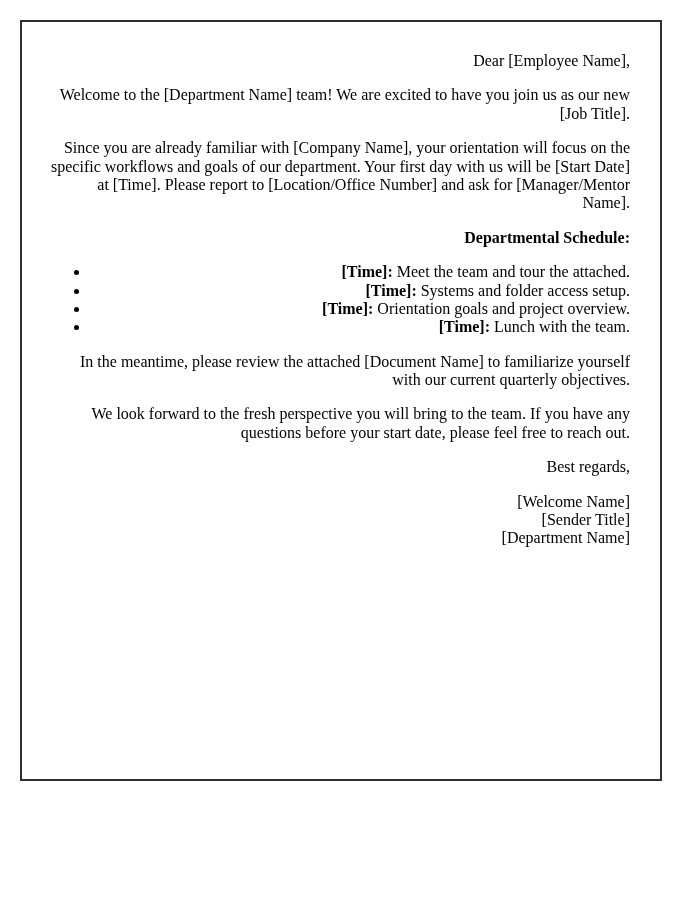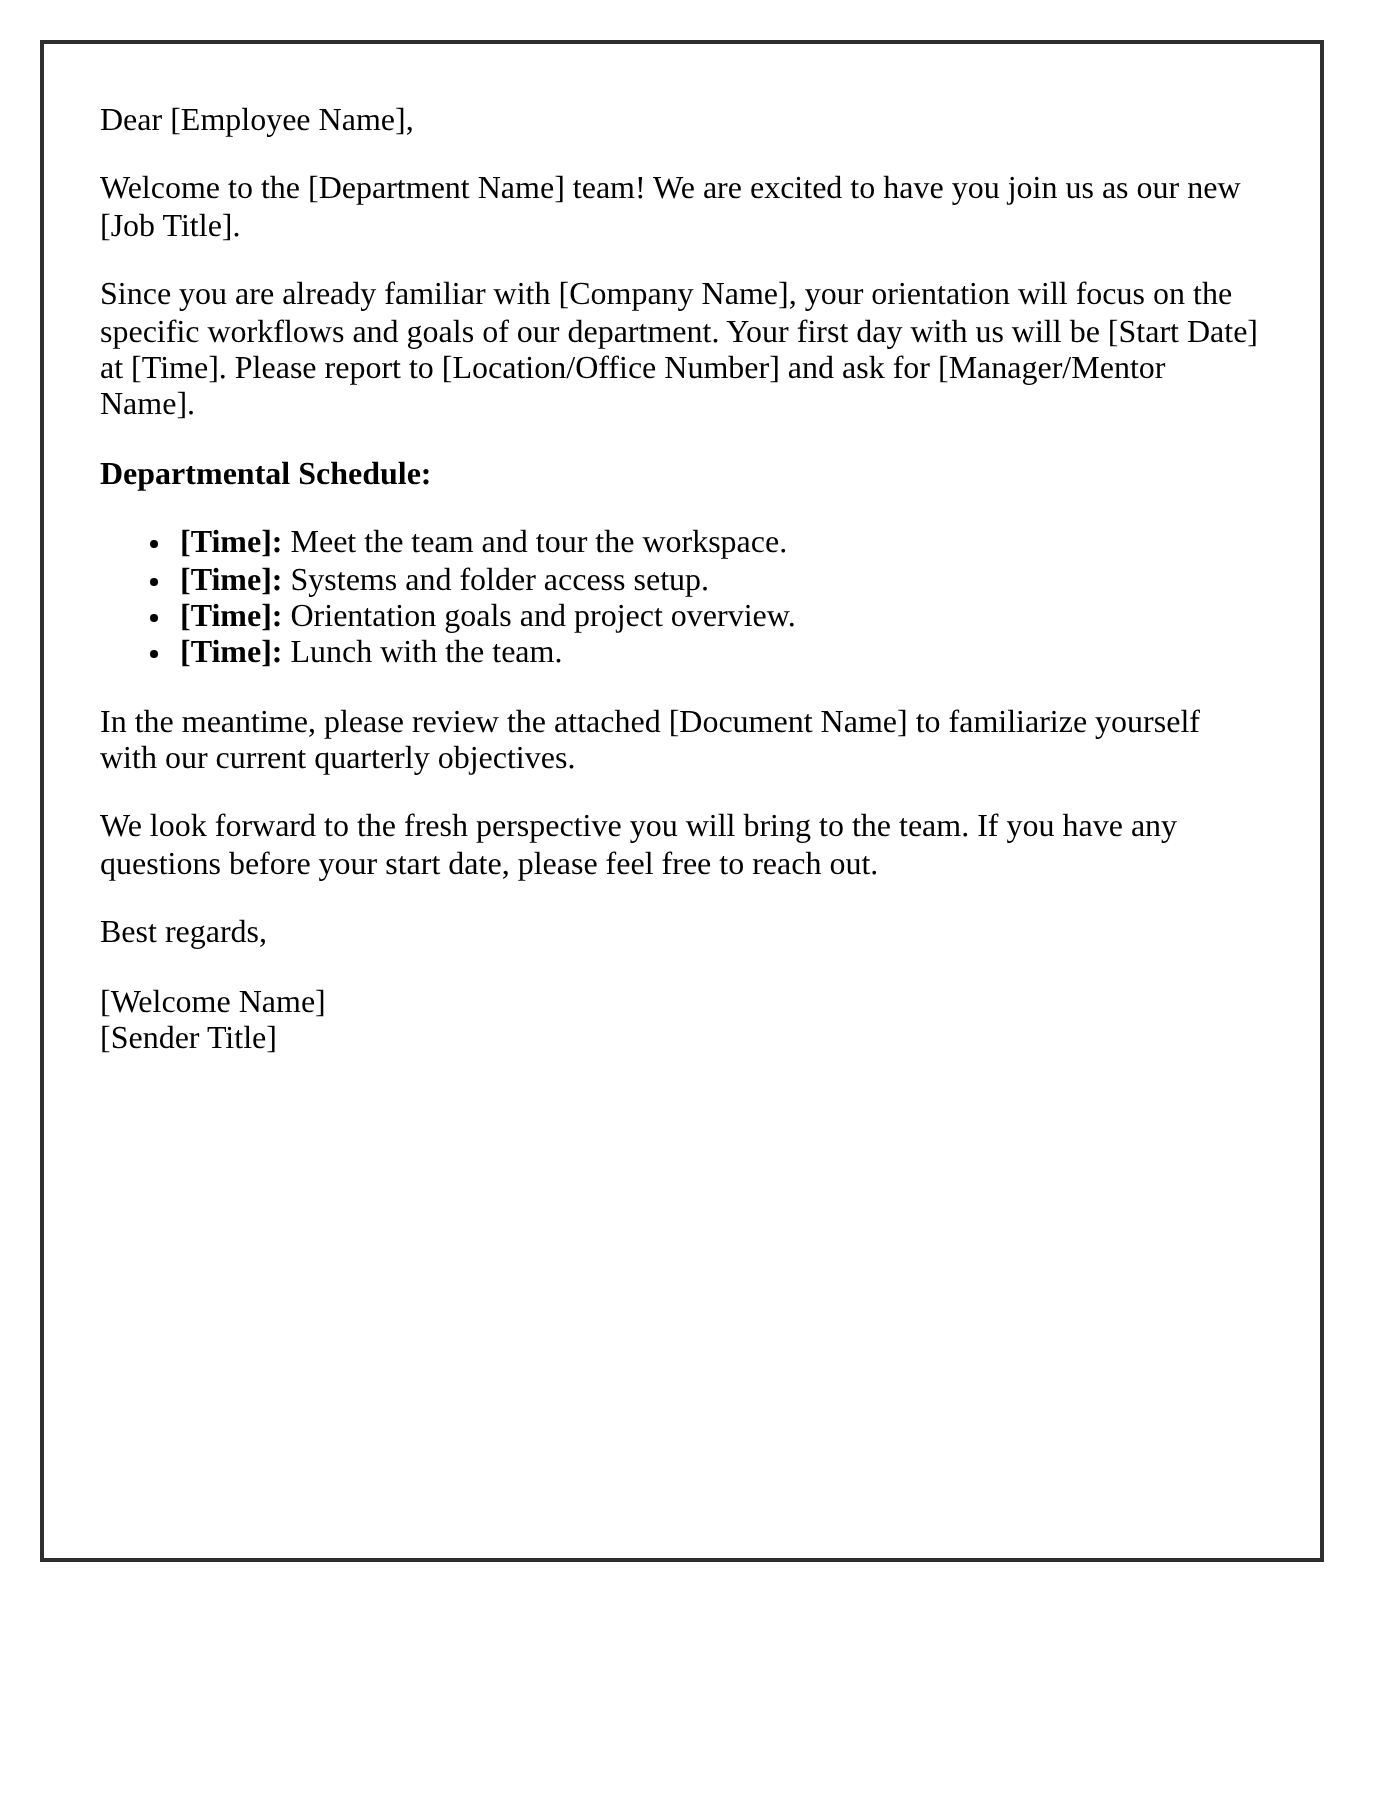--- a/index.html
+++ b/index.html
@@ -20,20 +20,21 @@
     position: absolute;
     left: 20px;
     top: 20px;
     width: 642px;
     height: 761px;
     box-sizing: border-box;
     border: 2px solid #2e2e2e;
     background: #ffffff;
     padding: 30px 30px 20px 28px;
     overflow: hidden;
+    text-align: right;
   }
   .letter-page p {
     margin: 16px 0;
   }
   .letter-page p.first {
     margin-top: 0;
   }
   .schedule-list {
     margin: 16px 0;
     padding-left: 40px;
@@ -57,30 +58,31 @@
 
   <p class="first">Dear [Employee Name],</p>
 
   <p>Welcome to the [Department Name] team! We are excited to have you join us as our new [Job Title].</p>
 
   <p>Since you are already familiar with [Company Name], your orientation will focus on the specific workflows and goals of our department. Your first day with us will be [Start Date] at [Time]. Please report to [Location/Office Number] and ask for [Manager/Mentor Name].</p>
 
   <p><strong>Departmental Schedule:</strong></p>
 
   <ul class="schedule-list">
-    <li><strong>[Time]:</strong><span> Meet the team and tour the workspace.</span></li>
+    <li><strong>[Time]:</strong><span> Meet the team and tour the attached.</span></li>
     <li><strong>[Time]:</strong><span> Systems and folder access setup.</span></li>
     <li><strong>[Time]:</strong><span> Orientation goals and project overview.</span></li>
     <li><strong>[Time]:</strong><span> Lunch with the team.</span></li>
   </ul>
 
   <p>In the meantime, please review the attached [Document Name] to familiarize yourself with our current quarterly objectives.</p>
 
   <p>We look forward to the fresh perspective you will bring to the team. If you have any questions before your start date, please feel free to reach out.</p>
 
   <p>Best regards,</p>
 
   <p>
     <span class="sig-line">[Welcome Name]</span>
     <span class="sig-line">[Sender Title]</span>
+    <span class="sig-line">[Department Name]</span>
   </p>
 
 </div>
 
 </body></html>

